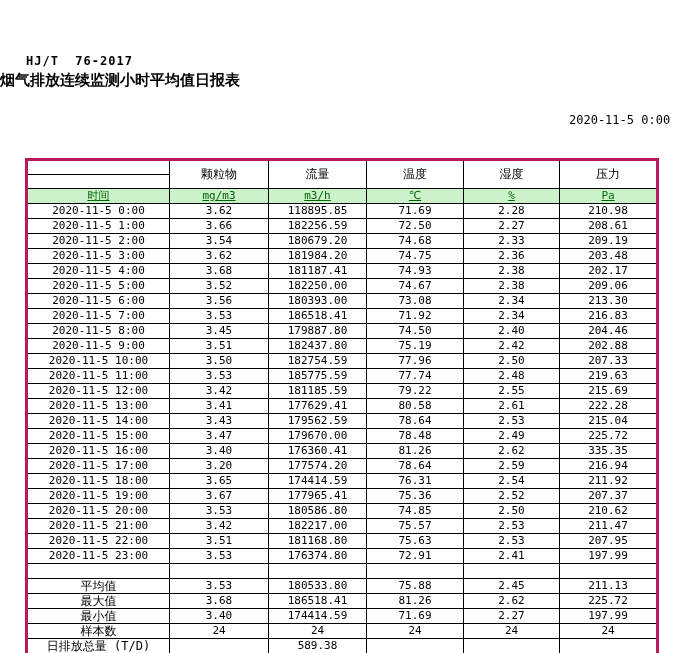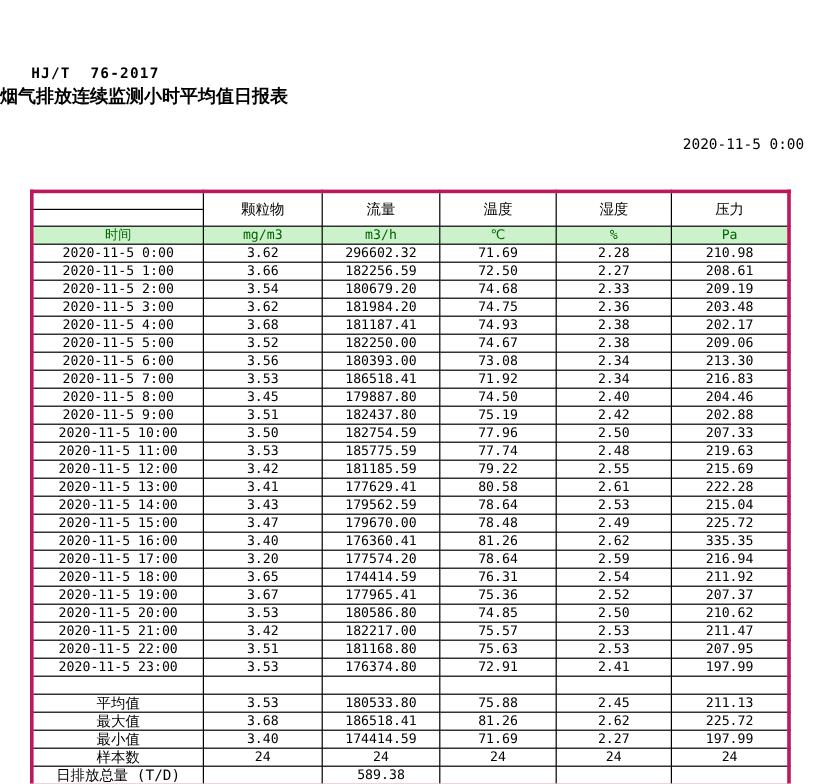--- a/index.html
+++ b/index.html
@@ -30,21 +30,21 @@
   table.report td {
     border:1px solid #000;
     font-size:11px; line-height:14px; height:14px;
     padding:0; text-align:center; vertical-align:middle;
     overflow:hidden; white-space:nowrap;
   }
   tr.head-row td { height:13px; line-height:13px; font-size:12px; }
   td.col-head { font-size:12px; }
   tr.unit-row td {
     height:14px; line-height:14px;
-    background:var(--unit-bg,#ccf2cc); color:var(--unit-fg,#006600);
+    background:var(--unit-bg,#ccf2cc); color:var(--unit-fg,#006600);text-decoration:underline;
   }
   td.time-head { font-size:12px; }
   tbody.summary td:first-child { font-size:12px; }
 
   .note {
     position:absolute; left:6px; top:614px;
     font-size:12px; font-weight:bold;
   }
   .sign-row span { position:absolute; top:633px; font-size:13px; font-weight:bold; white-space:nowrap; }
   .lbl-unit   { left:6px; }
@@ -92,21 +92,21 @@
         <td>m3/h</td>
         <td>℃</td>
         <td>%</td>
         <td>Pa</td>
       </tr>
     </thead>
     <tbody>
         <tr>
           <td>2020-11-5 0:00</td>
           <td>3.62</td>
-          <td>296602.32</td>
+          <td>118895.85</td>
           <td>71.69</td>
           <td>2.28</td>
           <td>210.98</td>
         </tr>
         <tr>
           <td>2020-11-5 1:00</td>
           <td>3.66</td>
           <td>182256.59</td>
           <td>72.50</td>
           <td>2.27</td>

